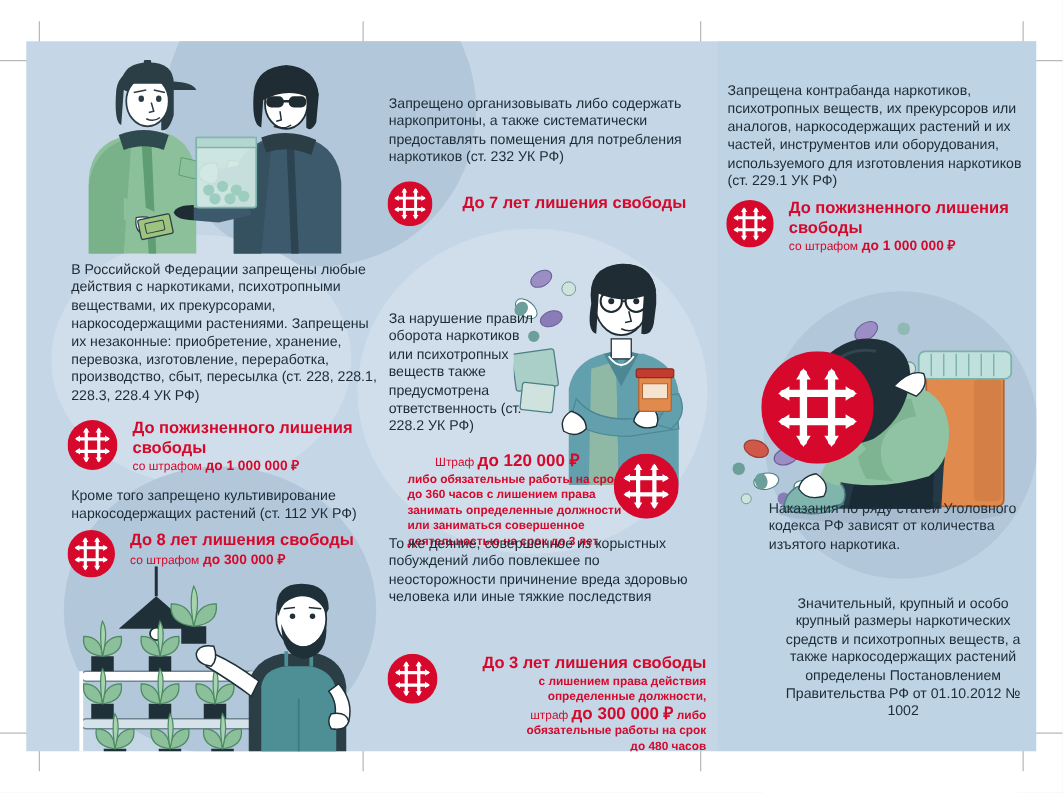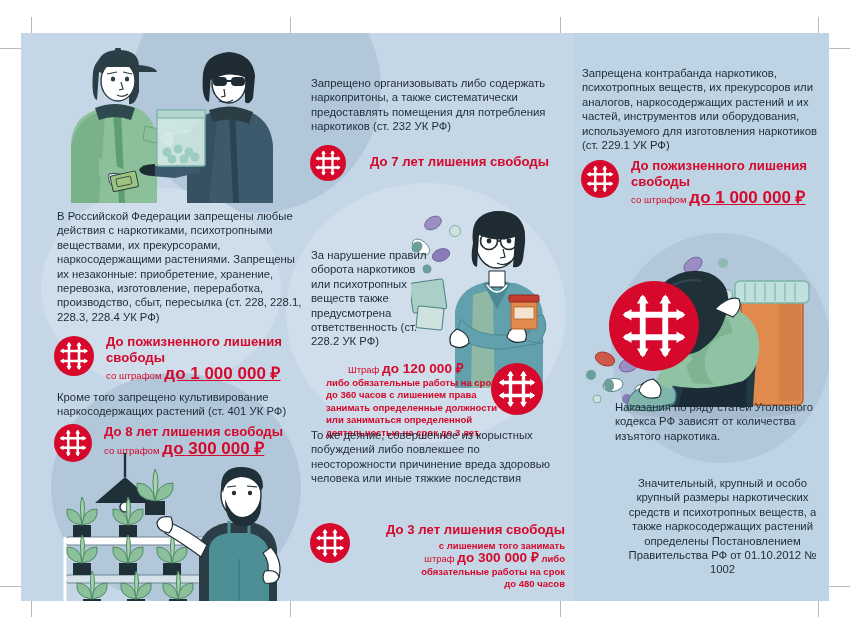--- a/index.html
+++ b/index.html
@@ -80,21 +80,21 @@
     white-space: nowrap;
   }
   .ptitle.wrap { white-space: normal; }
   .psub {
     color: #d6082b;
     font-size: 10.2px;
     line-height: 13px;
     font-weight: bold;
   }
   .psub .lite { font-weight: normal; font-size: 9.6px; }
-  .psub .big  { font-size: 17px; font-weight: bold; text-decoration: underline; }
+  .psub .big  { font-size: 11px; font-weight: bold; }
   .fine {
     color: #d6082b;
     font-size: 9.5px;
     line-height: 12.6px;
     font-weight: bold;
   }
   .fine .lead { font-weight: normal; padding-left: 22px; }
   .fine .amount { font-size: 13.6px; font-weight: bold; }
 
   svg { display: block; }
@@ -224,21 +224,21 @@
             <polygon points="34,25 30,22.4 30,27.6"></polygon>
           </g>
         </svg>
       </div>
       <div class="ptext" style="left:52px; top:-2px; width:200px;">
         <div class="ptitle wrap">До пожизненного лишения свободы</div>
         <div class="psub" style="margin-top:2px;"><span class="lite">со штрафом</span> <span class="big">до 1 000 000 ₽</span></div>
       </div>
     </div>
 
-    <div class="para" style="left:36px; top:357px; width:250px;">Кроме того запрещено культивирование наркосодержащих растений (ст. 401 УК РФ)</div>
+    <div class="para" style="left:36px; top:357px; width:250px;">Кроме того запрещено культивирование наркосодержащих растений (ст. 112 УК РФ)</div>
 
     <div class="penalty" style="left:33px; top:391px; width:250px; height:50px;">
       <div class="icon-wrap">
         <svg width="38" height="38" viewBox="0 0 40 40">
           <circle cx="20" cy="20" r="20" fill="#d6082b"></circle>
           <g stroke="#ffffff" stroke-width="2.6" stroke-linecap="round">
             <line x1="15" y1="8" x2="15" y2="32"></line>
             <line x1="25" y1="8" x2="25" y2="32"></line>
             <line x1="8" y1="15" x2="32" y2="15"></line>
             <line x1="8" y1="25" x2="32" y2="25"></line>
@@ -459,21 +459,21 @@
             <polygon points="34,15 30,12.4 30,17.6"></polygon>
               <polygon points="34,25 30,22.4 30,27.6"></polygon>
           </g>
         </svg>
       </div>
       <div class="fine" style="position:absolute; left:0px; top:0px; width:175px;">
         <div><span class="lead">Штраф</span> <span class="amount">до 120 000 ₽</span></div>
         <div>либо обязательные работы на срок</div>
         <div>до 360 часов с лишением права</div>
         <div>занимать определенные должности</div>
-        <div>или заниматься определенной</div>
+        <div>или заниматься совершенное</div>
         <div>деятельностью на срок до 3 лет.</div>
       </div>
     </div>
 
     <div class="para" style="left:290px; top:395px; width:250px;">То же деяние, совершенное из корыстных побуждений либо повлекшее по неосторожности причинение вреда здоровью человека или иные тяжкие последствия</div>
 
     <div class="penalty" style="left:289px; top:490px; width:250px; height:100px;text-align:right;">
       <div class="icon-wrap">
         <svg width="40" height="40" viewBox="0 0 40 40">
           <circle cx="20" cy="20" r="20" fill="#d6082b"></circle>
@@ -491,21 +491,22 @@
             <polygon points="6,15 10,12.4 10,17.6"></polygon>
               <polygon points="6,25 10,22.4 10,27.6"></polygon>
             <polygon points="34,15 30,12.4 30,17.6"></polygon>
               <polygon points="34,25 30,22.4 30,27.6"></polygon>
           </g>
         </svg>
       </div>
       <div class="ptext" style="left:50px; top:-1px; width:205px;">
         <div class="ptitle">До 3 лет лишения свободы</div>
         <div class="fine" style="margin-top:2px;">
-          <div>с лишением того занимать</div>
+          <div>с лишением права действия</div>
+          <div>определенные должности,</div>
           <div><span class="lead">штраф</span> <span class="amount">до 300 000 ₽</span> <span>либо</span></div>
           <div>обязательные работы на срок</div>
           <div>до 480 часов</div>
         </div>
       </div>
     </div>
 
     <div class="para" style="left:561px; top:33px; width:242px;">Запрещена контрабанда наркотиков, психотропных веществ, их прекурсоров или аналогов, наркосодержащих растений и их частей, инструментов или оборудования, используемого для изготовления наркотиков (ст. 229.1 УК РФ)</div>
 
     <div class="penalty" style="left:560px; top:127px; width:245px; height:56px;">

